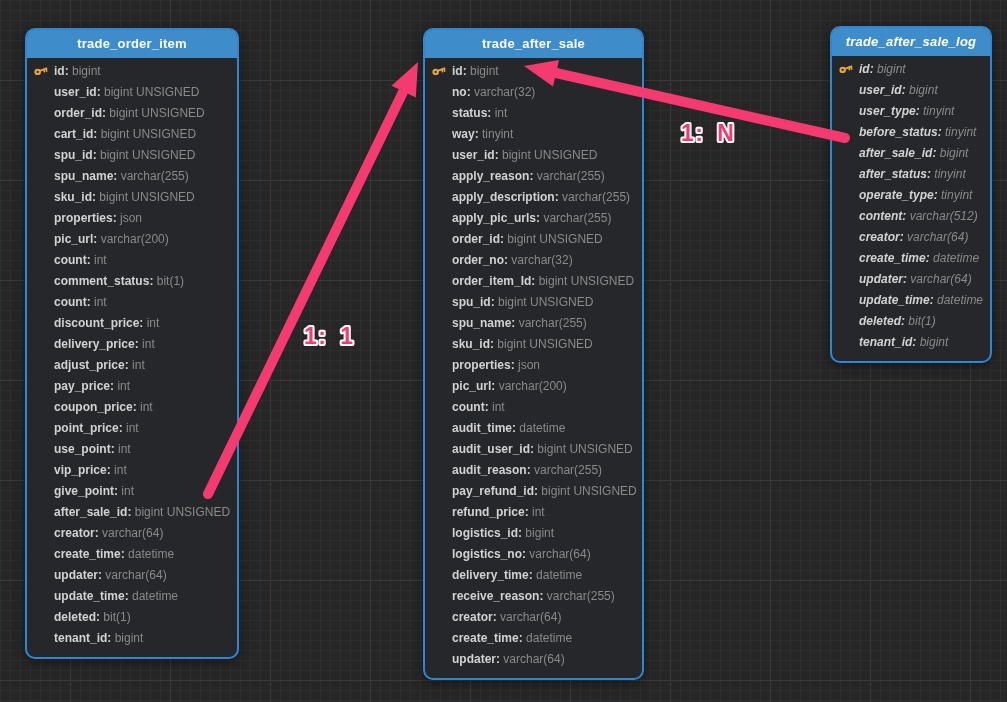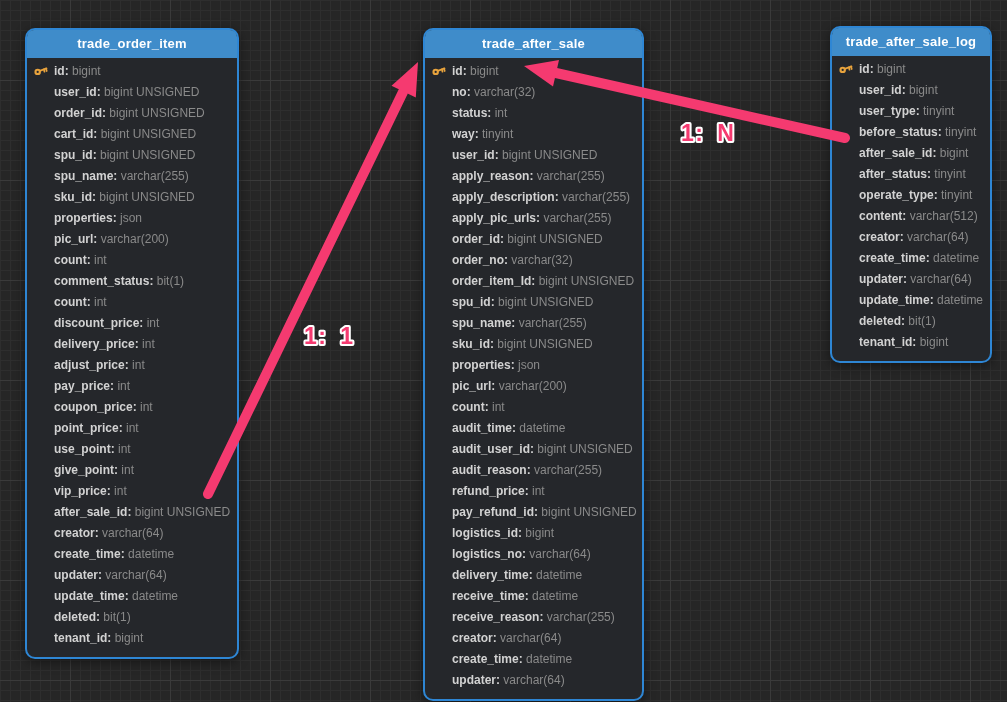--- a/index.html
+++ b/index.html
@@ -49,21 +49,21 @@
     position:absolute;left:7px;top:3px;
     width:14px;height:14px;
     color:var(--key-gold,#e8a33d);
   }
   .frow .pk svg{width:14px;height:14px;display:block;}
   .fname{color:var(--field-name,#d2d2d2);font-weight:bold;}
   .fname::after{content:":";}
   .ftype{color:var(--field-type,#8a8a8a);}
   #t1{left:25px;top:28px;width:210px;}
   #t2{left:423px;top:28px;width:217px;}
-  #t3{left:830px;top:26px;width:158px;}
+  #t3{left:830px;top:26px;width:158px;font-style:italic;}
   .overlay{
     position:absolute;left:0;top:0;width:1007px;height:702px;
     z-index:10;pointer-events:none;
   }
   .rel-line{stroke:var(--arrow-pink,#f53a70);stroke-width:10;stroke-linecap:round;fill:none;}
   .rel-head{fill:var(--arrow-pink,#f53a70);stroke:none;}
   .rel-label{
     font-family:"Liberation Sans",sans-serif;
     font-size:23px;font-weight:bold;
     letter-spacing:1.5px;word-spacing:5px;
@@ -100,22 +100,22 @@
         <div class="frow"><span class="fname">count</span><span class="ftype"> int</span></div>
         <div class="frow"><span class="fname">comment_status</span><span class="ftype"> bit(1)</span></div>
         <div class="frow"><span class="fname">count</span><span class="ftype"> int</span></div>
         <div class="frow"><span class="fname">discount_price</span><span class="ftype"> int</span></div>
         <div class="frow"><span class="fname">delivery_price</span><span class="ftype"> int</span></div>
         <div class="frow"><span class="fname">adjust_price</span><span class="ftype"> int</span></div>
         <div class="frow"><span class="fname">pay_price</span><span class="ftype"> int</span></div>
         <div class="frow"><span class="fname">coupon_price</span><span class="ftype"> int</span></div>
         <div class="frow"><span class="fname">point_price</span><span class="ftype"> int</span></div>
         <div class="frow"><span class="fname">use_point</span><span class="ftype"> int</span></div>
+        <div class="frow"><span class="fname">vip_price</span><span class="ftype"> int</span></div>
         <div class="frow"><span class="fname">give_point</span><span class="ftype"> int</span></div>
-        <div class="frow"><span class="fname">vip_price</span><span class="ftype"> int</span></div>
         <div class="frow"><span class="fname">after_sale_id</span><span class="ftype"> bigint UNSIGNED</span></div>
         <div class="frow"><span class="fname">creator</span><span class="ftype"> varchar(64)</span></div>
         <div class="frow"><span class="fname">create_time</span><span class="ftype"> datetime</span></div>
         <div class="frow"><span class="fname">updater</span><span class="ftype"> varchar(64)</span></div>
         <div class="frow"><span class="fname">update_time</span><span class="ftype"> datetime</span></div>
         <div class="frow"><span class="fname">deleted</span><span class="ftype"> bit(1)</span></div>
         <div class="frow"><span class="fname">tenant_id</span><span class="ftype"> bigint</span></div>
       </div>
   </div>
 
@@ -143,26 +143,25 @@
         <div class="frow"><span class="fname">order_item_Id</span><span class="ftype"> bigint UNSIGNED</span></div>
         <div class="frow"><span class="fname">spu_id</span><span class="ftype"> bigint UNSIGNED</span></div>
         <div class="frow"><span class="fname">spu_name</span><span class="ftype"> varchar(255)</span></div>
         <div class="frow"><span class="fname">sku_id</span><span class="ftype"> bigint UNSIGNED</span></div>
         <div class="frow"><span class="fname">properties</span><span class="ftype"> json</span></div>
         <div class="frow"><span class="fname">pic_url</span><span class="ftype"> varchar(200)</span></div>
         <div class="frow"><span class="fname">count</span><span class="ftype"> int</span></div>
         <div class="frow"><span class="fname">audit_time</span><span class="ftype"> datetime</span></div>
         <div class="frow"><span class="fname">audit_user_id</span><span class="ftype"> bigint UNSIGNED</span></div>
         <div class="frow"><span class="fname">audit_reason</span><span class="ftype"> varchar(255)</span></div>
+        <div class="frow"><span class="fname">pay_refund_id</span><span class="ftype"> bigint UNSIGNED</span></div>
         <div class="frow"><span class="fname">refund_price</span><span class="ftype"> int</span></div>
-        <div class="frow"><span class="fname">pay_refund_id</span><span class="ftype"> bigint UNSIGNED</span></div>
         <div class="frow"><span class="fname">logistics_id</span><span class="ftype"> bigint</span></div>
         <div class="frow"><span class="fname">logistics_no</span><span class="ftype"> varchar(64)</span></div>
         <div class="frow"><span class="fname">delivery_time</span><span class="ftype"> datetime</span></div>
-        <div class="frow"><span class="fname">receive_time</span><span class="ftype"> datetime</span></div>
         <div class="frow"><span class="fname">receive_reason</span><span class="ftype"> varchar(255)</span></div>
         <div class="frow"><span class="fname">creator</span><span class="ftype"> varchar(64)</span></div>
         <div class="frow"><span class="fname">create_time</span><span class="ftype"> datetime</span></div>
         <div class="frow"><span class="fname">updater</span><span class="ftype"> varchar(64)</span></div>
       </div>
   </div>
 
   <div id="t3" class="table-card">
     <div class="table-header">trade_after_sale_log</div>
     <div class="table-body">

